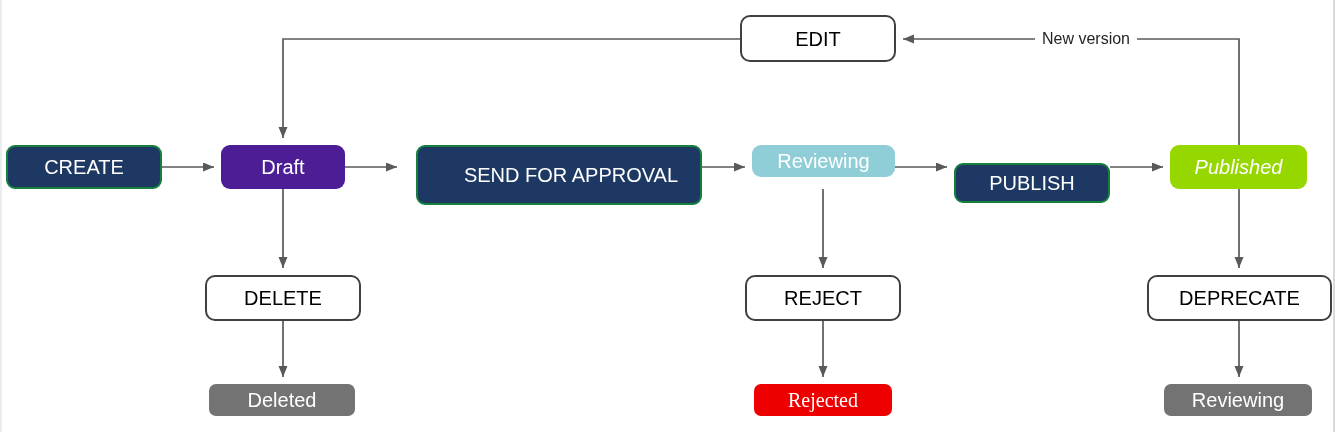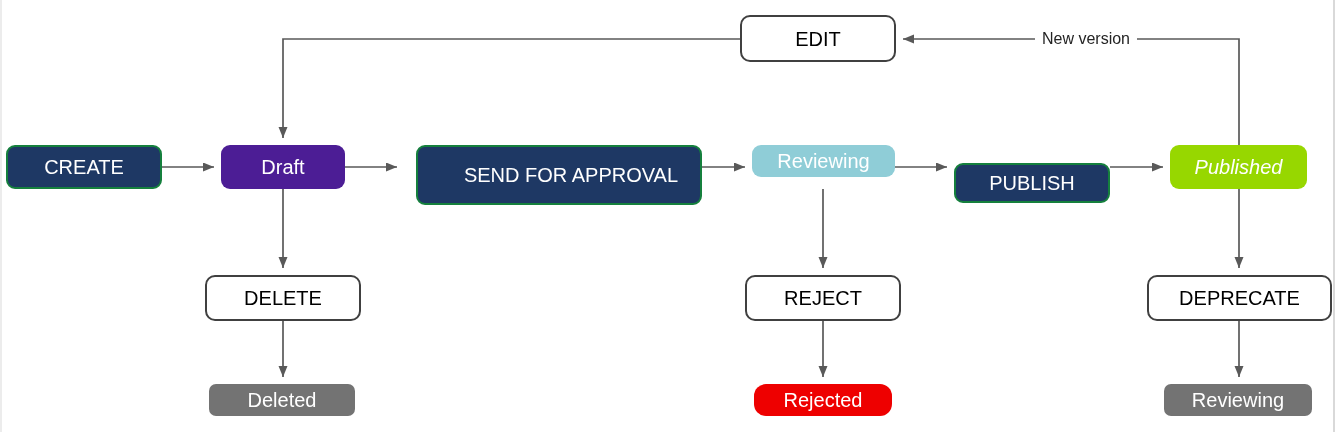--- a/index.html
+++ b/index.html
@@ -22,21 +22,21 @@
     white-space:nowrap;
     border-radius:9px;
     color:#ffffff;
   }
   .navy{background:#1E3864;border:2px solid #15803d;}
   .outline{background:#ffffff;border:2px solid #404040;border-radius:10px;color:#000000;}
   .state-green-soft{background:#4c1d95;}
   .state-green-bright{background:#97D700;}
   .state-teal{background:#8FCDD7;}
   .state-gray{background:#737373;border-radius:7px;}
-  .state-red{background:#EE0000;border-radius:12px;}
+  .state-red{background:#EE0000;border-radius:7px;font-family:Liberation Serif, serif;}
 
   
   #n-create      {left:4px;   top:145px; width:156px; height:44px;}
   #n-draft       {left:219px; top:145px; width:124px; height:44px;}
   #n-sfa         {left:414px; top:145px; width:286px; height:60px;padding-left:24px;}
   #n-reviewing   {left:750px; top:145px; width:143px; height:32px;}
   #n-publish     {left:952px; top:138px; width:156px; height:40px;margin-top:25px;}
   #n-published   {left:1168px;top:145px; width:137px; height:44px;font-style:italic;}
   
   #n-edit        {left:738px; top:15px;  width:156px; height:47px;}

